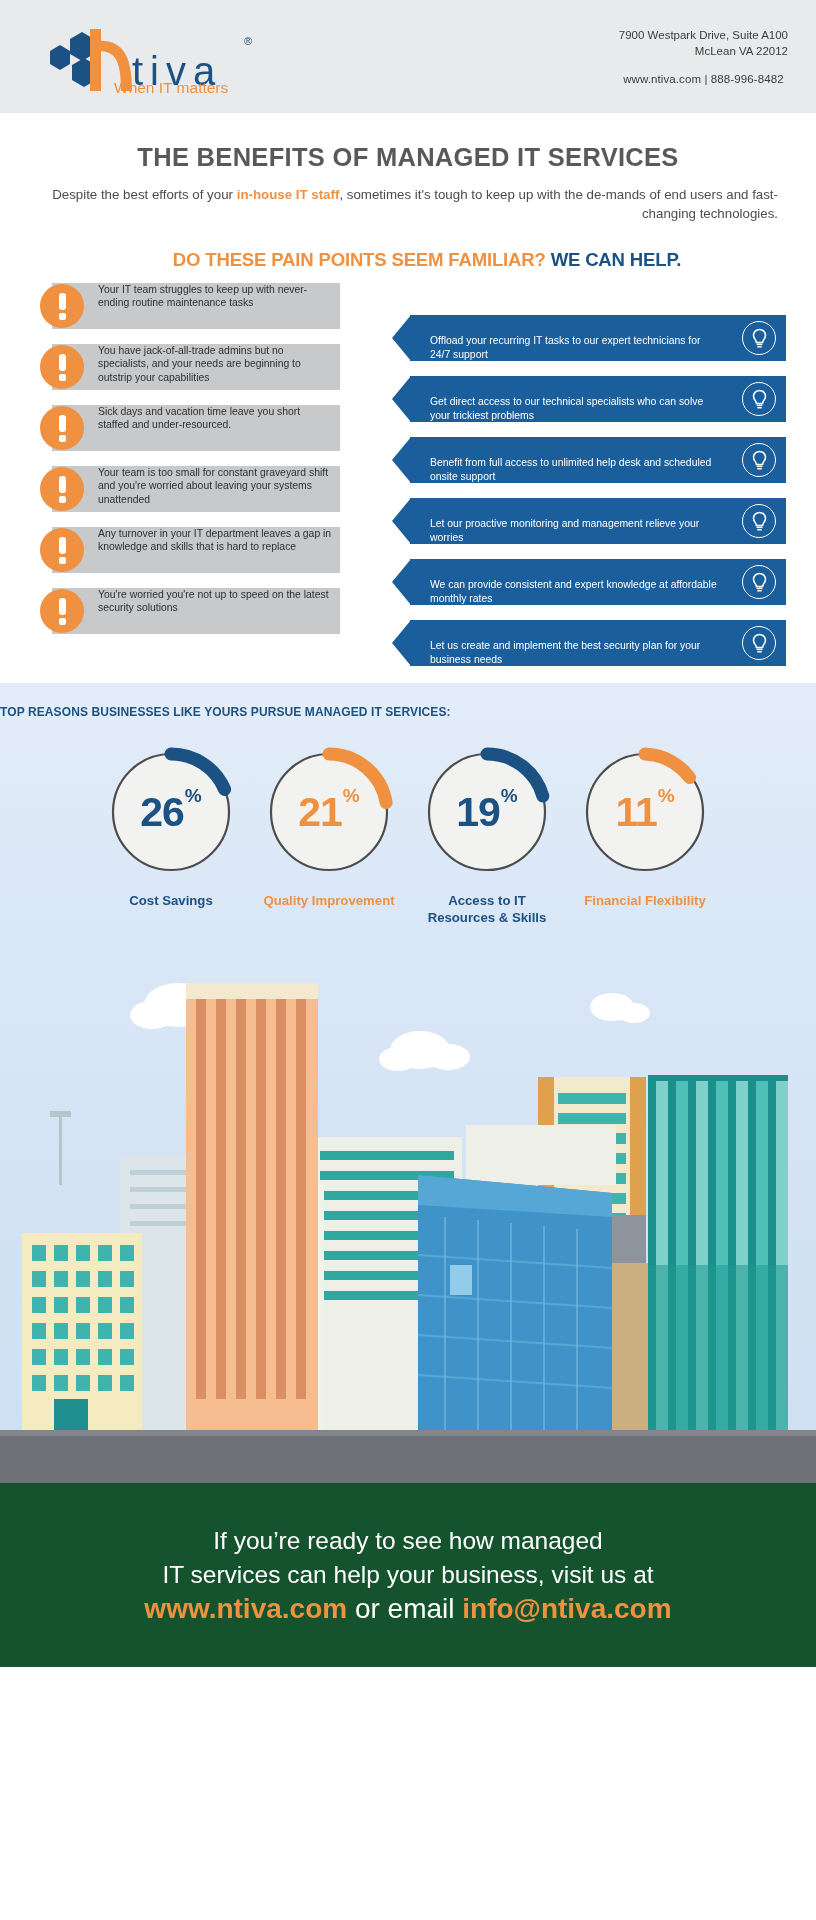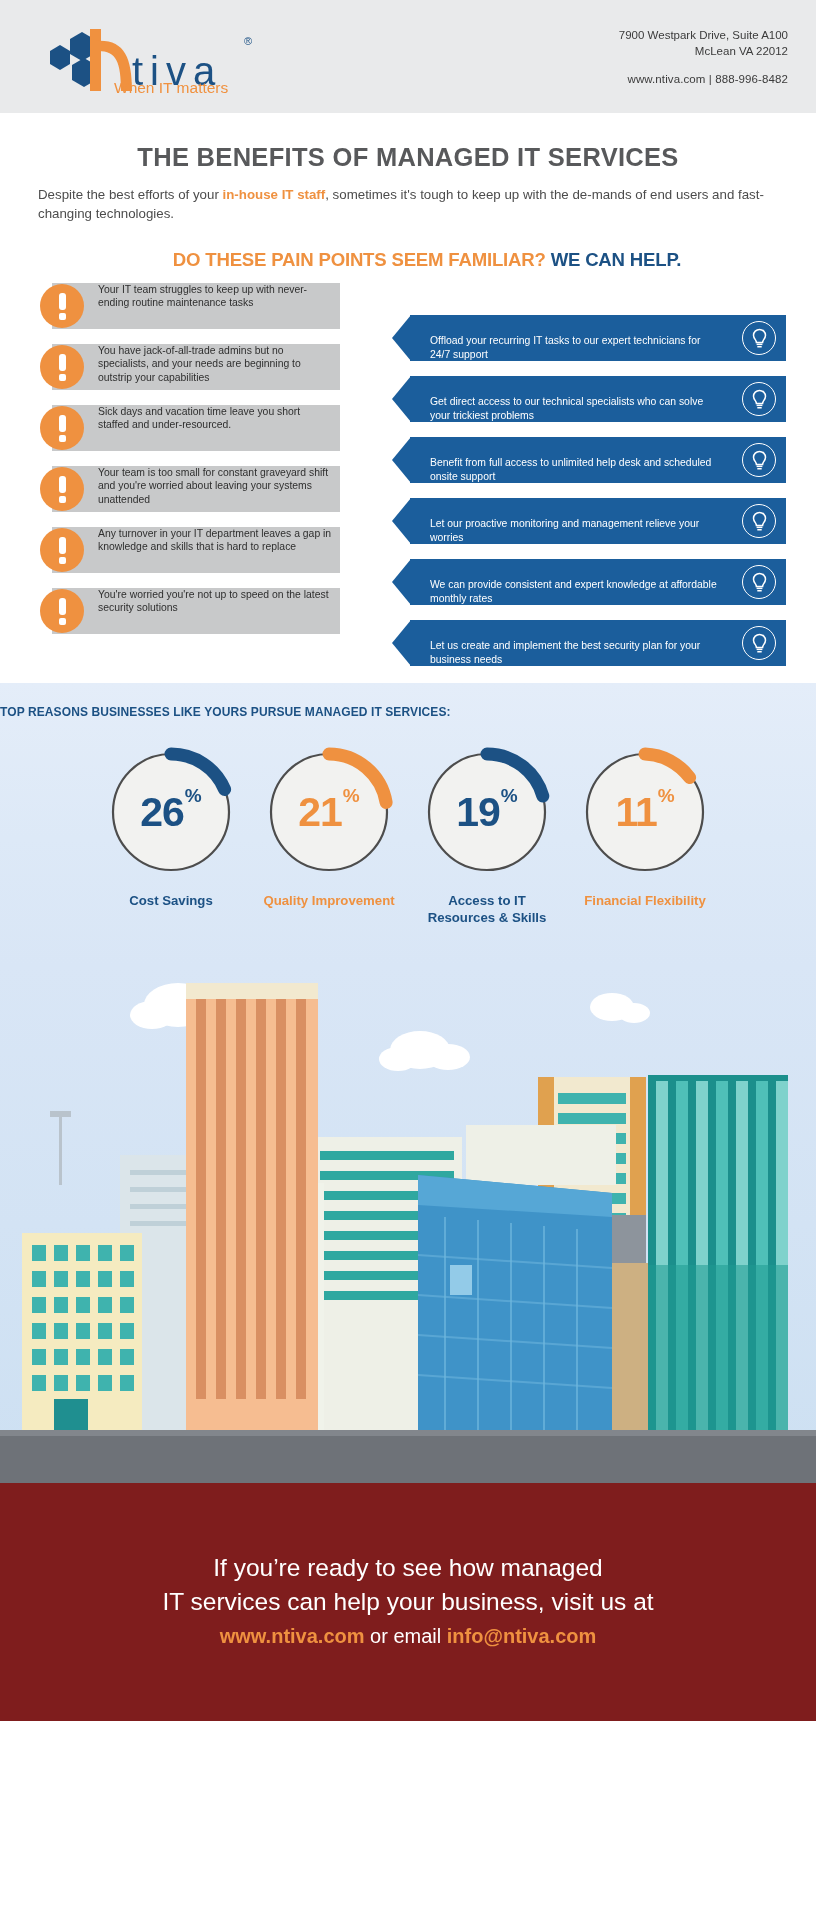--- a/index.html
+++ b/index.html
@@ -29,37 +29,37 @@
   .logo-wrap { position: relative; width: 230px; height: 80px; }
   .logo-svg { display: block; }
   .addr {
     text-align: right;
     color: #3b3b3b;
     font-size: 11.5px;
     line-height: 16px;
     font-family: "Liberation Sans", sans-serif;
   }
   .addr .line2 { margin-bottom: 12px; }
-  .addr .web { letter-spacing: 0.1px; }
+  .addr .web { letter-spacing: 0.1px; text-align: center; }
 
   
   .title-block { padding: 30px 0 0 0; text-align: center; }
   h1.main-title {
     font-size: 25.5px;
     letter-spacing: 0.3px;
     color: #58595b;
     font-weight: bold;
     text-align: center;
   }
   .intro {
     margin: 14px 38px 0 38px;
     font-size: 13.3px;
     line-height: 18.5px;
     color: #4c4c4c;
-    text-align: left;
+    text-align: right;
   }
   .intro b.hl { color: #ef9140; }
 
   .painheader {
     margin: 26px 0 0 38px;
     font-size: 18.6px;
     font-weight: bold;
     letter-spacing: -0.2px;
   }
   .painheader .q { color: #ef9140; }
@@ -223,38 +223,38 @@
   .city {
     position: relative;
     height: 518px;
     background: linear-gradient(180deg, #d9e6f6 0%, #cfe0f3 100%);
     overflow: hidden;
   }
   .city svg { display: block; }
 
   
   .footer {
-    height: 238px;
-    background: #7f1d1d;
+    height: 184px;
+    background: #14532d;
     display: flex;
     flex-direction: column;
     align-items: center;
     justify-content: center;
     text-align: center;
     padding: 0 30px;
   }
   .footer .l1, .footer .l2 {
     color: #ffffff;
     font-size: 24.5px;
     line-height: 34px;
     font-weight: normal;
   }
   .footer .l3 {
     margin-top: 0;
-    font-size: 20px;
+    font-size: 28px;
     line-height: 34px;
     font-weight: bold;
   }
   .footer .l3 .url { color: #ef9140; }
   .footer .l3 .mid { color: #ffffff; font-weight: normal; }
   .footer .l3 .mail { color: #ef9140; }
 </style>
 </head>
 <body>
 

